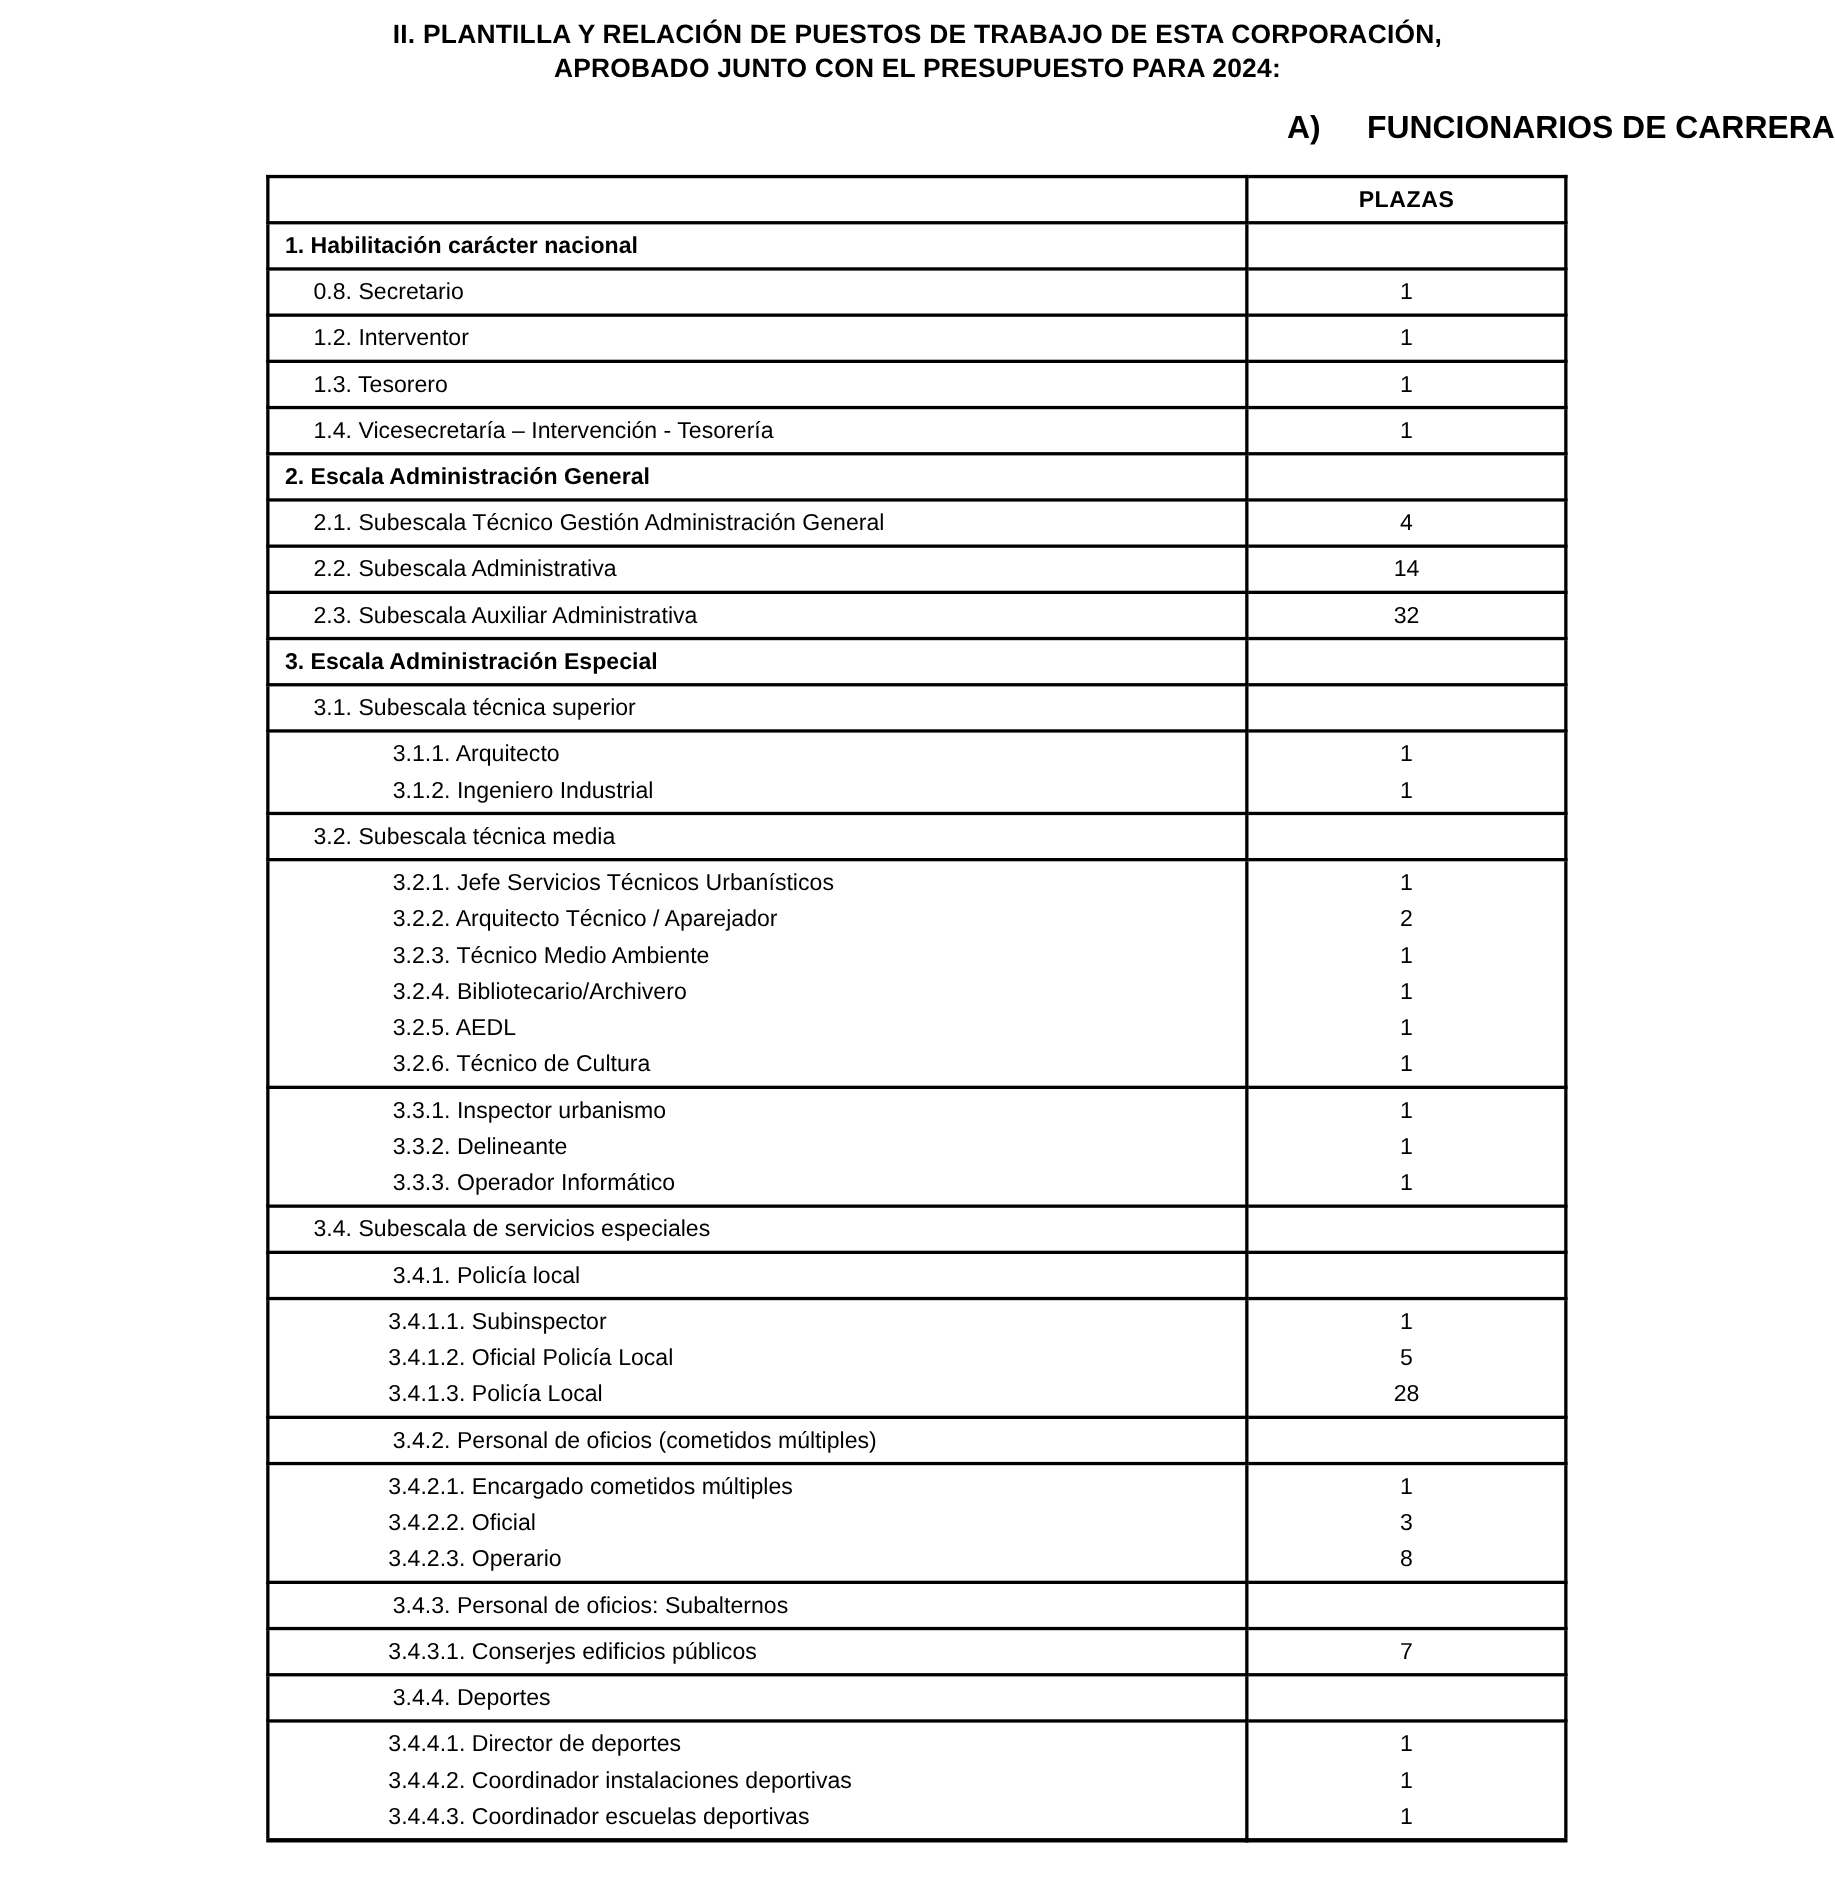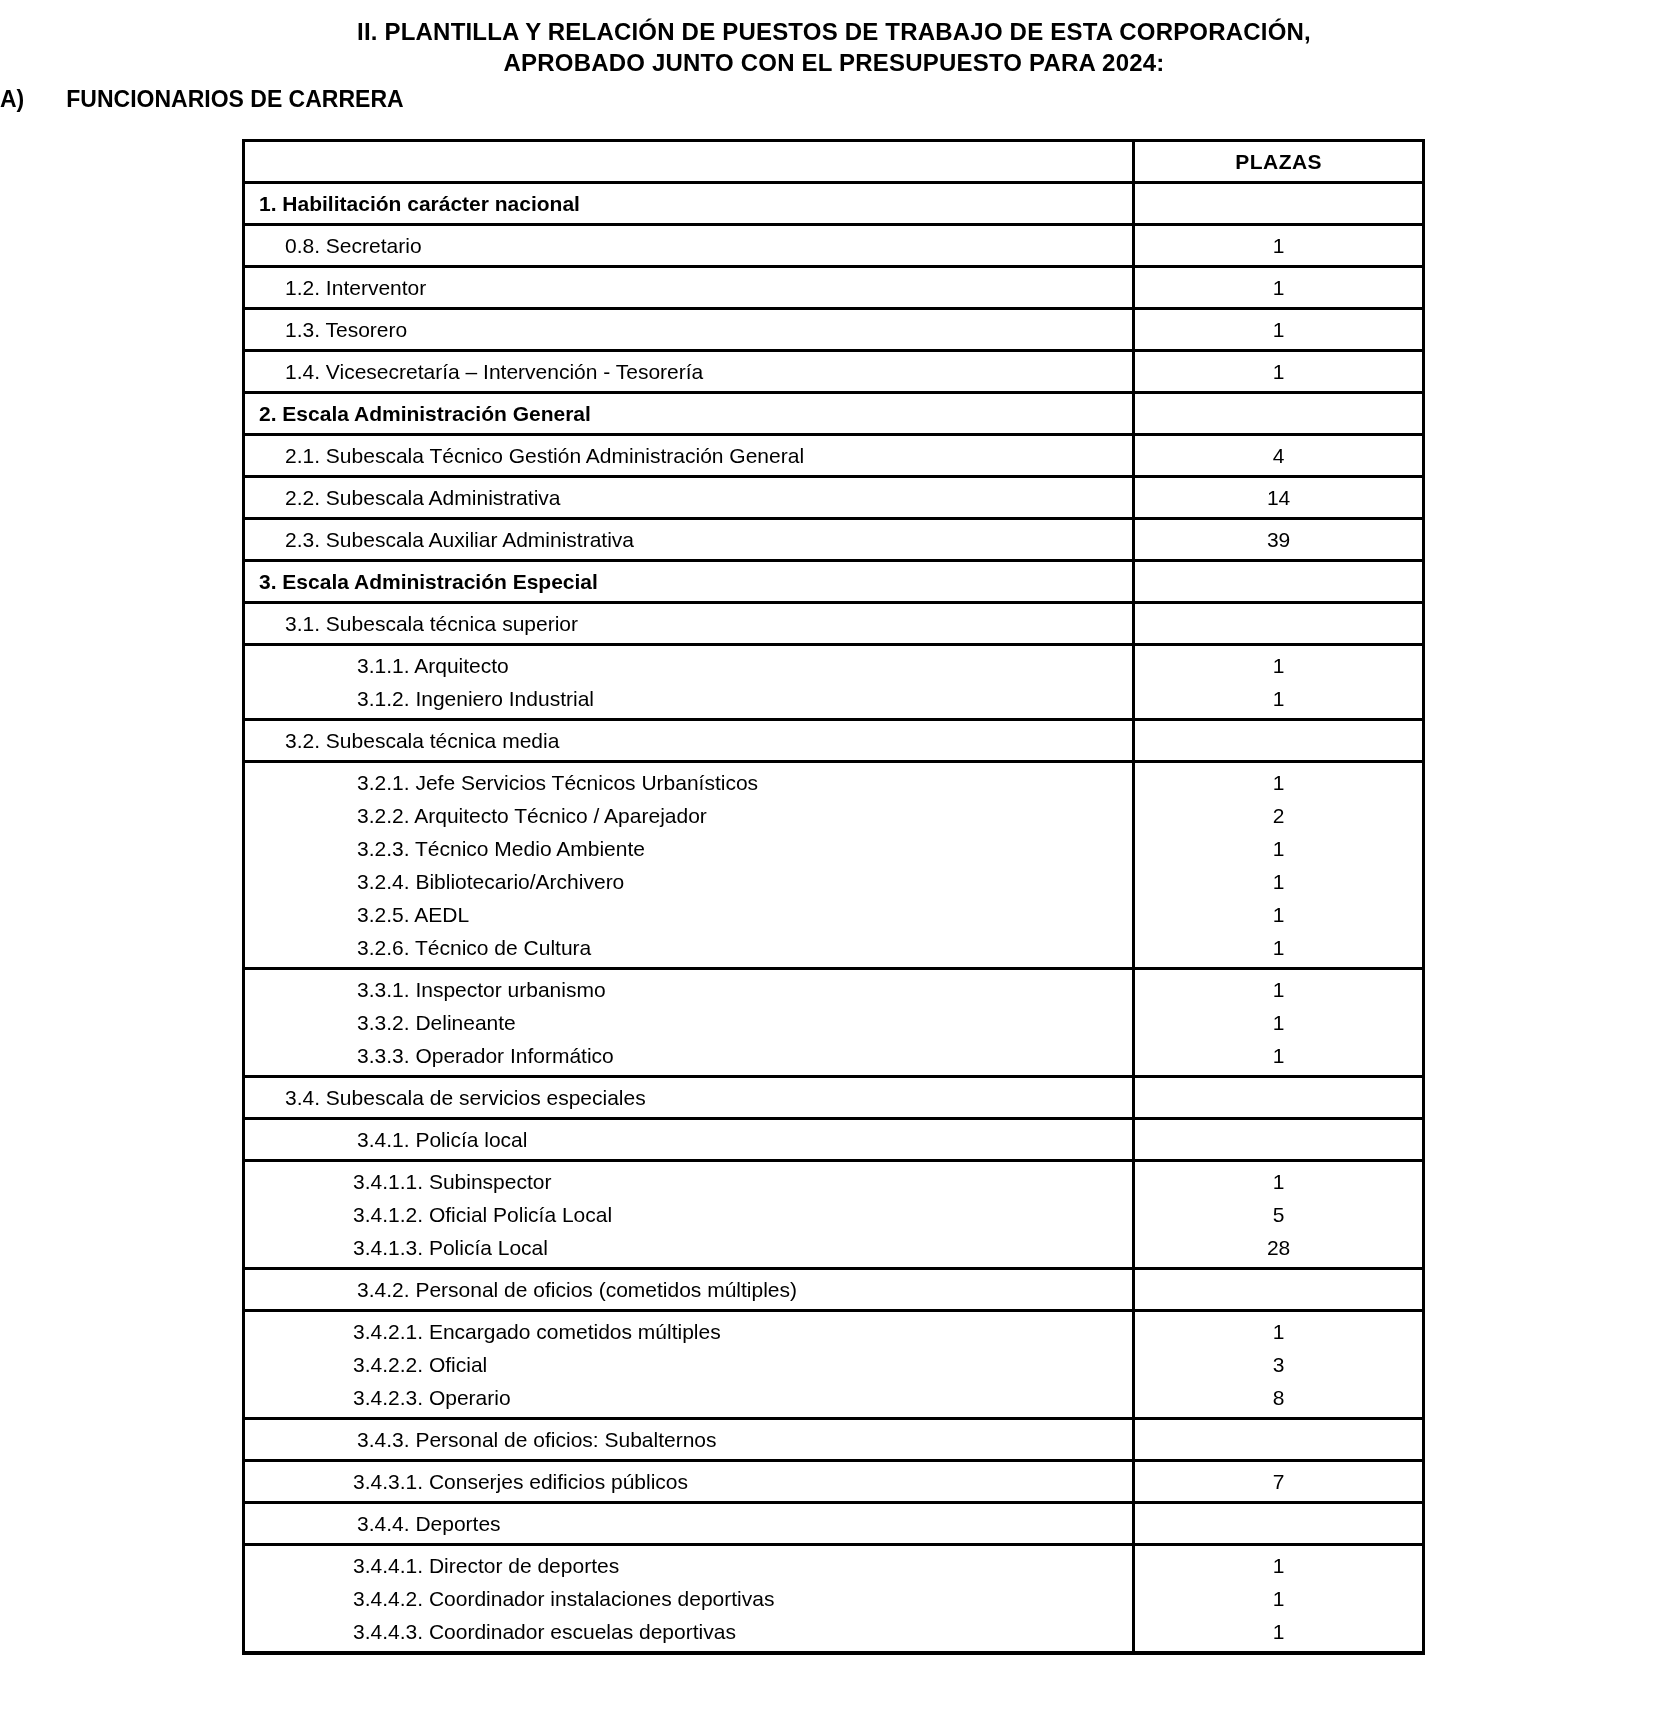--- a/index.html
+++ b/index.html
@@ -18,24 +18,24 @@
     padding-top: 16px;
   }
   .title {
     text-align: center;
     font-weight: bold;
     font-size: 24px;
     line-height: 31px;
     letter-spacing: 0.2px;
   }
   .subtitle {
-    text-align: left;
+    text-align: right;
     font-weight: bold;
-    font-size: 23px;
-    margin-top: 8px;
+    font-size: 29px;
+    margin-top: 22px;
   }
   .subtitle .letter {
     display: inline-block;
     margin-right: 42px;
   }
   .table-wrap {
     margin: 26px 0 0 242px;
   }
   table.staff {
     border-collapse: collapse;
@@ -162,21 +162,21 @@
             </td>
             <td class="c-plazas">
               <div class="line val">14</div>
             </td>
           </tr>
           <tr>
             <td class="c-label">
               <div class="line i1">2.3. Subescala Auxiliar Administrativa</div>
             </td>
             <td class="c-plazas">
-              <div class="line val">39</div>
+              <div class="line val">32</div>
             </td>
           </tr>
           <tr>
             <td class="c-label">
               <div class="line i0 bold">3. Escala Administración Especial</div>
             </td>
             <td class="c-plazas">
               <div class="line val"></div>
             </td>
           </tr>

